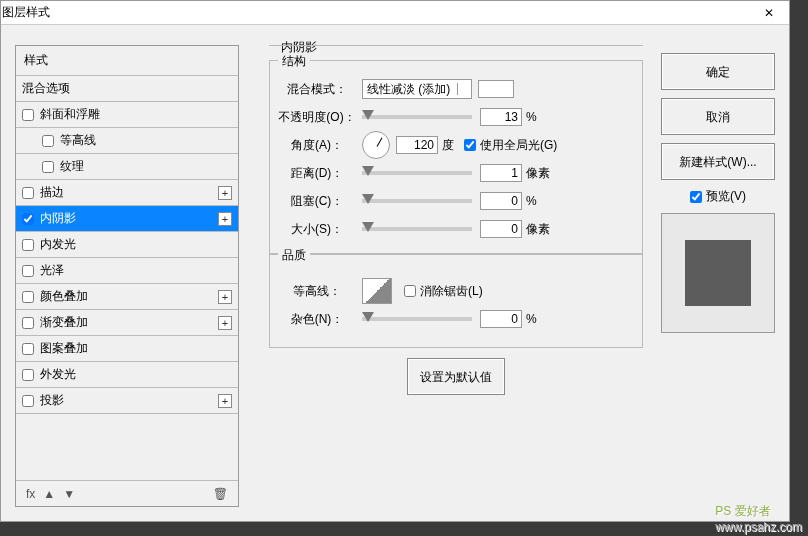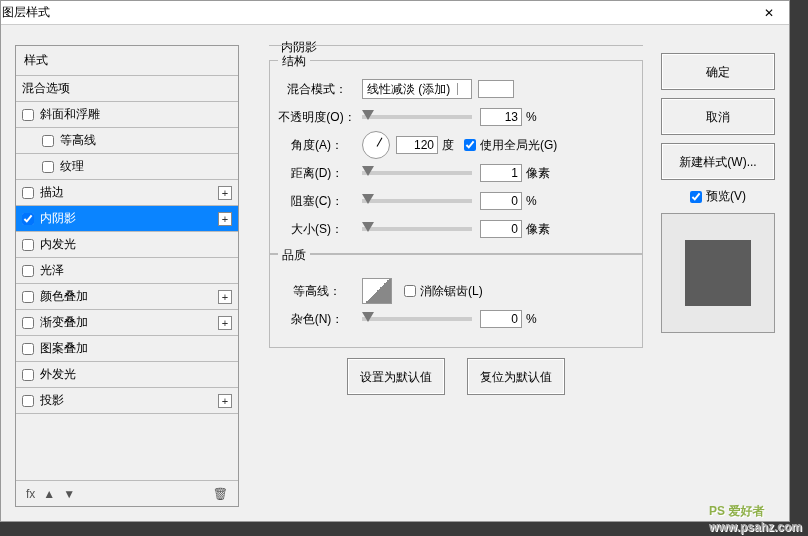--- a/index.html
+++ b/index.html
@@ -40,21 +40,21 @@
 .angle-dial{width:28px;height:28px;border:1px solid #999;border-radius:50%;background:#fff;position:relative;margin-right:6px}
 .angle-dial:before{content:"";position:absolute;left:14px;top:14px;width:10px;height:1px;background:#000;transform-origin:left center;transform:rotate(-60deg)}
 .contour{width:30px;height:26px;border:1px solid #999;background:linear-gradient(135deg,#fff 0%,#fff 50%,#888 50%,#888 100%);margin-right:4px}
 .btnrow{display:flex;justify-content:center;gap:22px;margin-top:6px}
 .dlg-btn{height:37px;border:1px solid #888;background:#f0f0f0;padding:0 12px;line-height:18px;box-shadow:0 0 0 1px #fff inset}
 .right-btns{position:absolute;top:28px;right:14px;width:114px}
 .right-btns .dlg-btn{display:block;width:100%;margin-bottom:8px;text-align:center}
 .preview-row{display:flex;align-items:center;justify-content:center;margin:4px 0 8px 0}
 .preview-box{width:114px;height:120px;border:1px solid #999;background:#e8e8e8;display:flex;align-items:center;justify-content:center}
 .preview-inner{width:66px;height:66px;background:#5c5c5c}
-.watermark{position:absolute;right:6px;bottom:2px;color:#8fb04a;font-size:20px;font-weight:bold;text-shadow:1px 1px 0 #fff}
+.watermark{position:absolute;right:6px;bottom:2px;color:#8fb04a;font-size:20px;font-weight:normal;text-shadow:1px 1px 0 #fff}
 .watermark small{font-size:12px;color:#aaa;display:block;text-align:right}
 input[type=checkbox]{width:12px;height:12px}
 </style>
 </head>
 <body>
 
 <div class="dialog">
   <div class="titlebar">
     <span class="titlebar-title">图层样式</span>
     <span class="close-x">✕</span>
@@ -186,21 +186,20 @@
           <div class="row">
             <span class="lab">杂色(N)：</span>
             <div class="slider"></div>
             <div class="num">0</div>
             <span class="unit">%</span>
           </div>
         </div>
 
         <div class="btnrow">
           <button class="dlg-btn">设置为默认值</button>
-          <button class="dlg-btn">复位为默认值</button>
         </div>
       </div>
     </div>
 
     <div class="right-btns">
       <button class="dlg-btn">确定</button>
       <button class="dlg-btn">取消</button>
       <button class="dlg-btn">新建样式(W)...</button>
       <div class="preview-row">
         <input type="checkbox" checked="" style="margin-right: 4px;">

